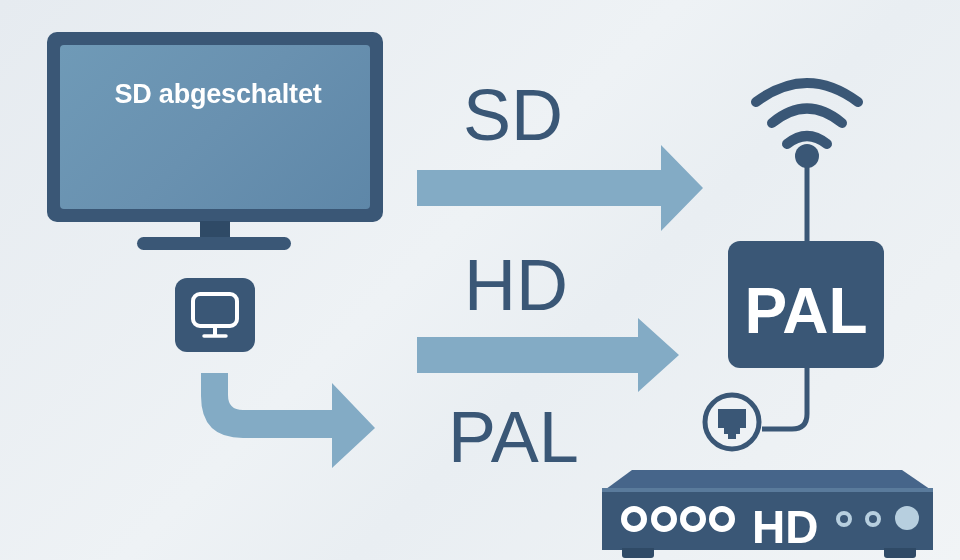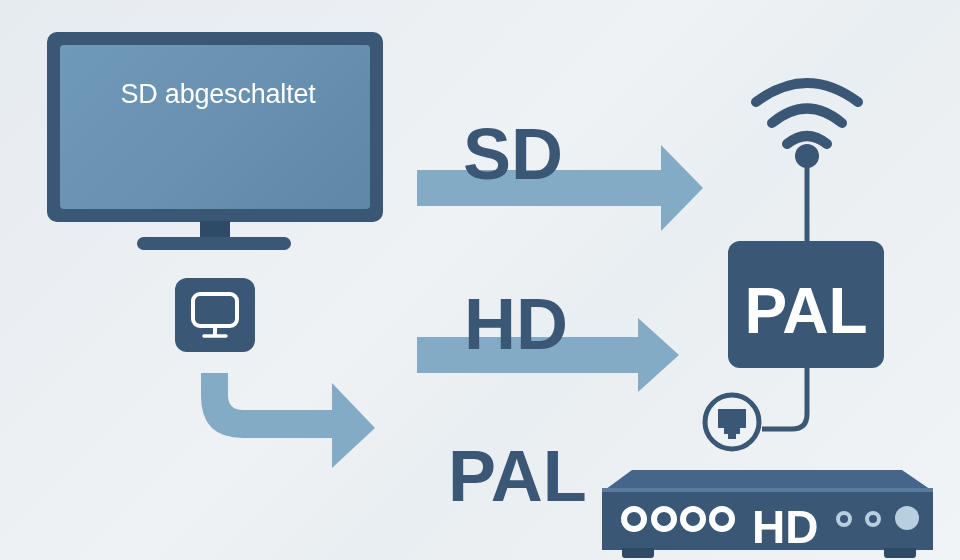--- a/index.html
+++ b/index.html
@@ -15,29 +15,29 @@
   }
   .tv-screen {
     left: 60px; top: 45px; width: 310px; height: 164px;
     background: linear-gradient(135deg, #6f9ab7 0%, #6991b0 50%, #5e87a8 100%);
     border-radius: 4px;
   }
   .tv-text {
     left: 60px; top: 78px; width: 310px; text-align: center;
     color: #ffffff; font-weight: bold; line-height: 1.25;
   }
-  .tv-line1 { font-size: 27px; display: block; letter-spacing: -0.2px; font-weight: normal; padding-left: 6px; }
+  .tv-line1 { font-size: 27px; display: block; letter-spacing: -0.2px; font-weight: bold; padding-left: 6px; }
   .tv-line2 { font-size: 35px; display: block; margin-top: 6px; margin-left: -22px; }
   .tv-neck { left: 200px; top: 221px; width: 30px; height: 20px; background: #2f4a66; }
   .tv-base { left: 137px; top: 237px; width: 154px; height: 13px; background: #3a5776; border-radius: 7px; }
   .mini-icon {
     left: 175px; top: 278px; width: 80px; height: 74px;
     background: #3a5776; border-radius: 12px;
   }
-  .label { color: #3a5776; font-weight: bold; margin-top: 39px; }
+  .label { color: #3a5776; font-weight: normal; }
   .lbl-sd { left: 463px; top: 74px; font-size: 72px; }
   .lbl-hd { left: 464px; top: 244px; font-size: 72px; }
   .lbl-pal { left: 448px; top: 396px; font-size: 72px; }
   .pal-box {
     left: 728px; top: 241px; width: 156px; height: 127px;
     background: #3a5776; border-radius: 12px;
     display: flex; align-items: center; justify-content: center;
   }
   .pal-box span { color: #ffffff; font-weight: bold; font-size: 64px; margin-top: 12px; }
   .receiver-front {

